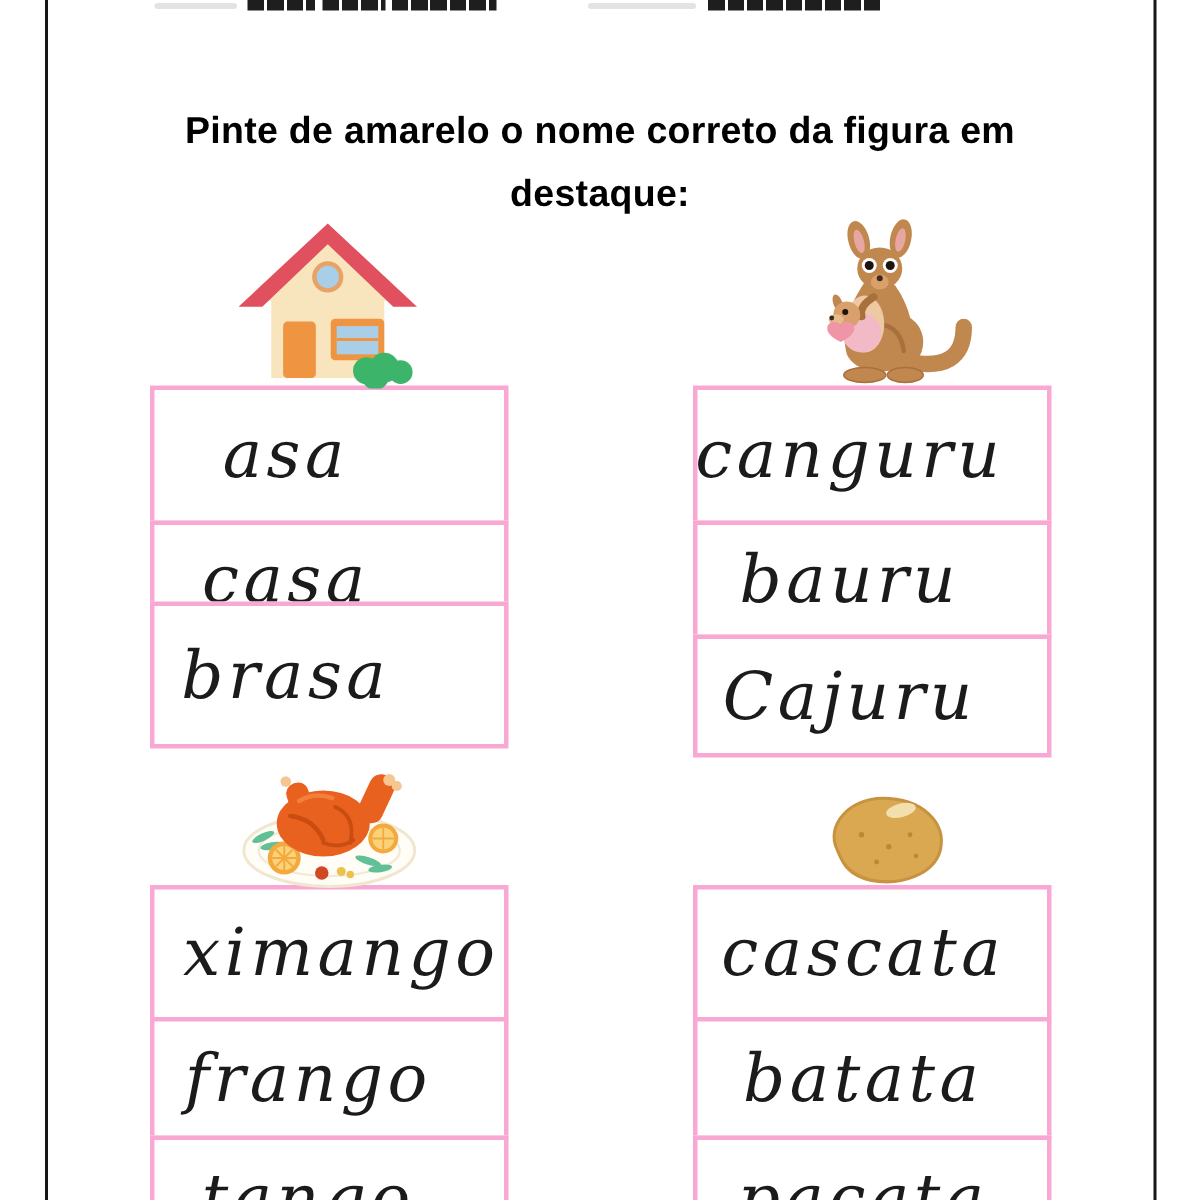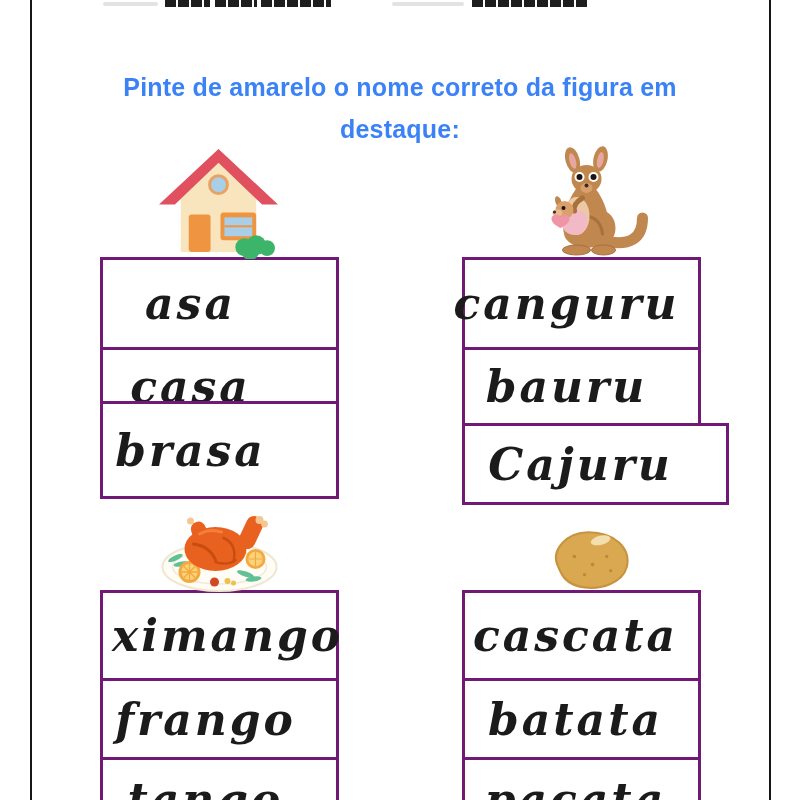--- a/index.html
+++ b/index.html
@@ -10,27 +10,27 @@
     overflow:hidden;
     font-family:"Liberation Sans", sans-serif;
   }
   .frame-line{position:absolute;top:0;width:2px;height:800px;background:#161616;}
   .hdr-bar{position:absolute;height:9px;top:-2px;
     background:repeating-linear-gradient(90deg,#1e1e1e 0 11px,#ffffff 11px 13px);}
   .hdr-smudge{position:absolute;height:4px;top:2px;background:#cccccc;opacity:.55;border-radius:2px;}
   .title{
     position:absolute;left:0;top:66px;width:100%;
     text-align:center;font-weight:bold;font-size:25px;line-height:42px;
-    color:#3b82f6;letter-spacing:.2px;
+    color:#000000;letter-spacing:.2px;
   }
   .cell{
     position:absolute;background:#ffffff;
-    border:3px solid #701a75;box-sizing:border-box;
+    border:3px solid #f9a8d4;box-sizing:border-box;
     display:flex;align-items:center;justify-content:center;
-    font-family:"DejaVu Serif", serif;font-style:italic;font-weight:700;
+    font-family:"DejaVu Serif", serif;font-style:italic;font-weight:400;
     font-size:44px;color:#1b1b1b;letter-spacing:3px;
     z-index:1;
   }
   .g1{padding-right:58px;}
   .g2{padding-right:30px;}
   .g3{padding-right:28px;}
   .g4{padding-right:12px;}
   .figure{position:absolute;z-index:2;line-height:0;}
   .figure svg{display:block;}
 </style>
@@ -119,21 +119,21 @@
       <path d="M36,71 c-2,-4 -9,-3 -9,2 c0,4 5,7 9,9 c4,-2 9,-5 9,-9 c0,-5 -7,-6 -9,-2 Z" fill="#ef95a5"></path>
     </svg>
   </div>
 
   <div class="cell g2" style="left:462px;top:257px;width:239px;height:93px;">
     <span>canguru</span>
   </div>
   <div class="cell g2" style="left:462px;top:347px;width:239px;height:79px;align-items:center;">
     <span>bauru</span>
   </div>
-  <div class="cell g2" style="left:462px;top:423px;width:267px;height:82px;">
+  <div class="cell g2" style="left:462px;top:423px;width:239px;height:82px;">
     <span>Cajuru</span>
   </div>
 
   <div class="figure" style="left:156px;top:512px;">
     <svg width="128" height="82" viewBox="0 0 125 82">
       <ellipse cx="62" cy="55" rx="57" ry="24" fill="#fffdf6" stroke="#efe7cf" stroke-width="2"></ellipse>
       <ellipse cx="62" cy="55" rx="47" ry="17" fill="none" stroke="#f1ead6" stroke-width="1.5"></ellipse>
       <g fill="#62c096">
         <ellipse cx="18" cy="46" rx="8" ry="2.5" transform="rotate(-25 18 46)"></ellipse>
         <ellipse cx="24" cy="52" rx="8" ry="2.5" transform="rotate(-10 24 52)"></ellipse>

